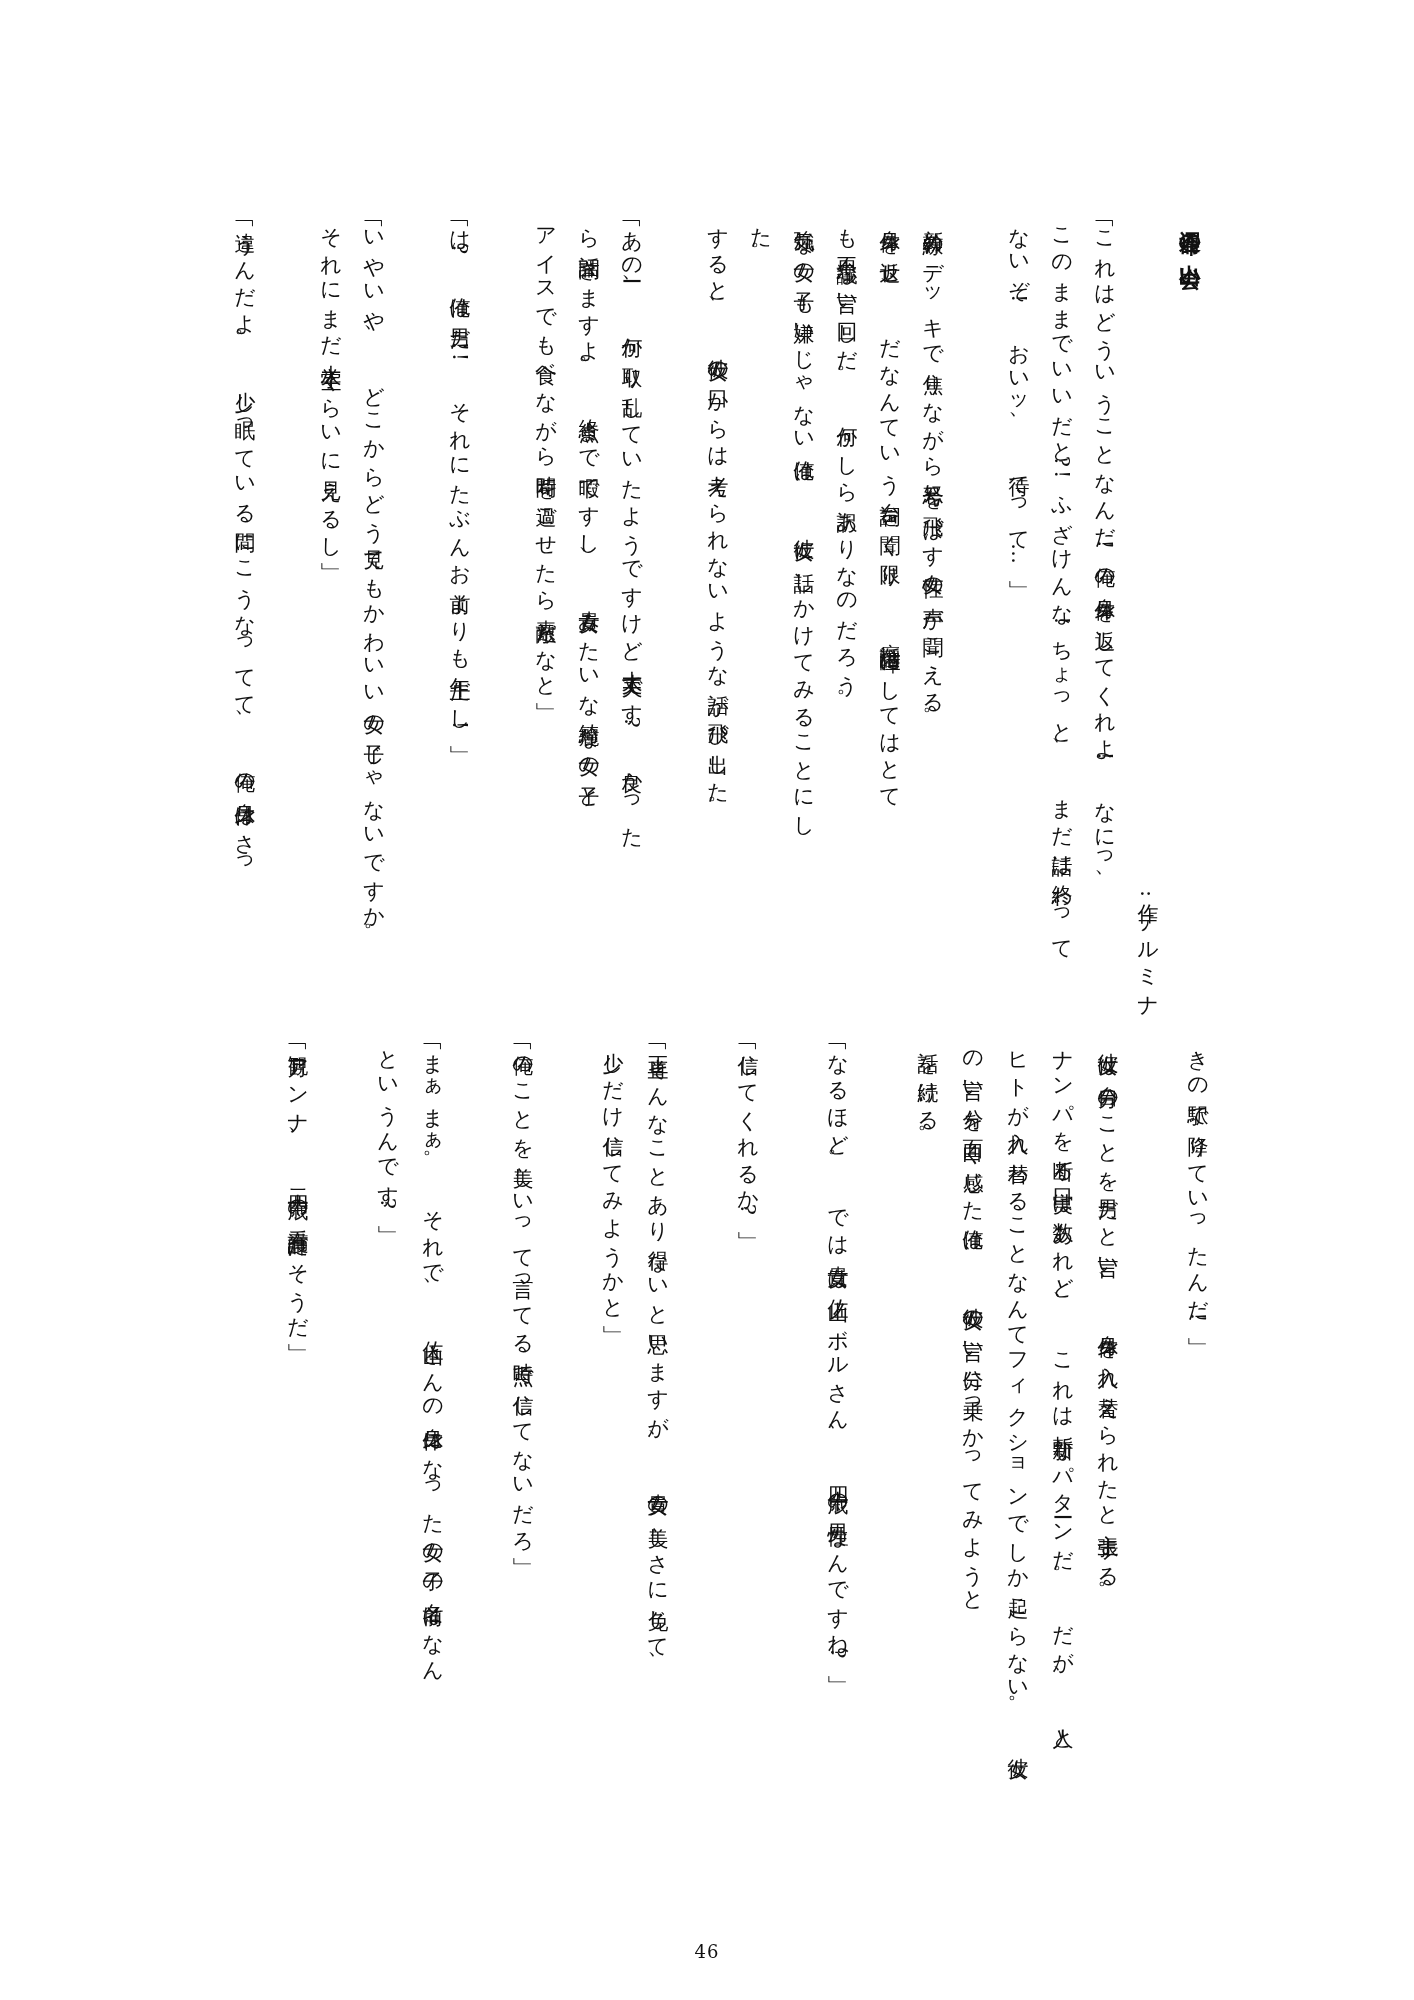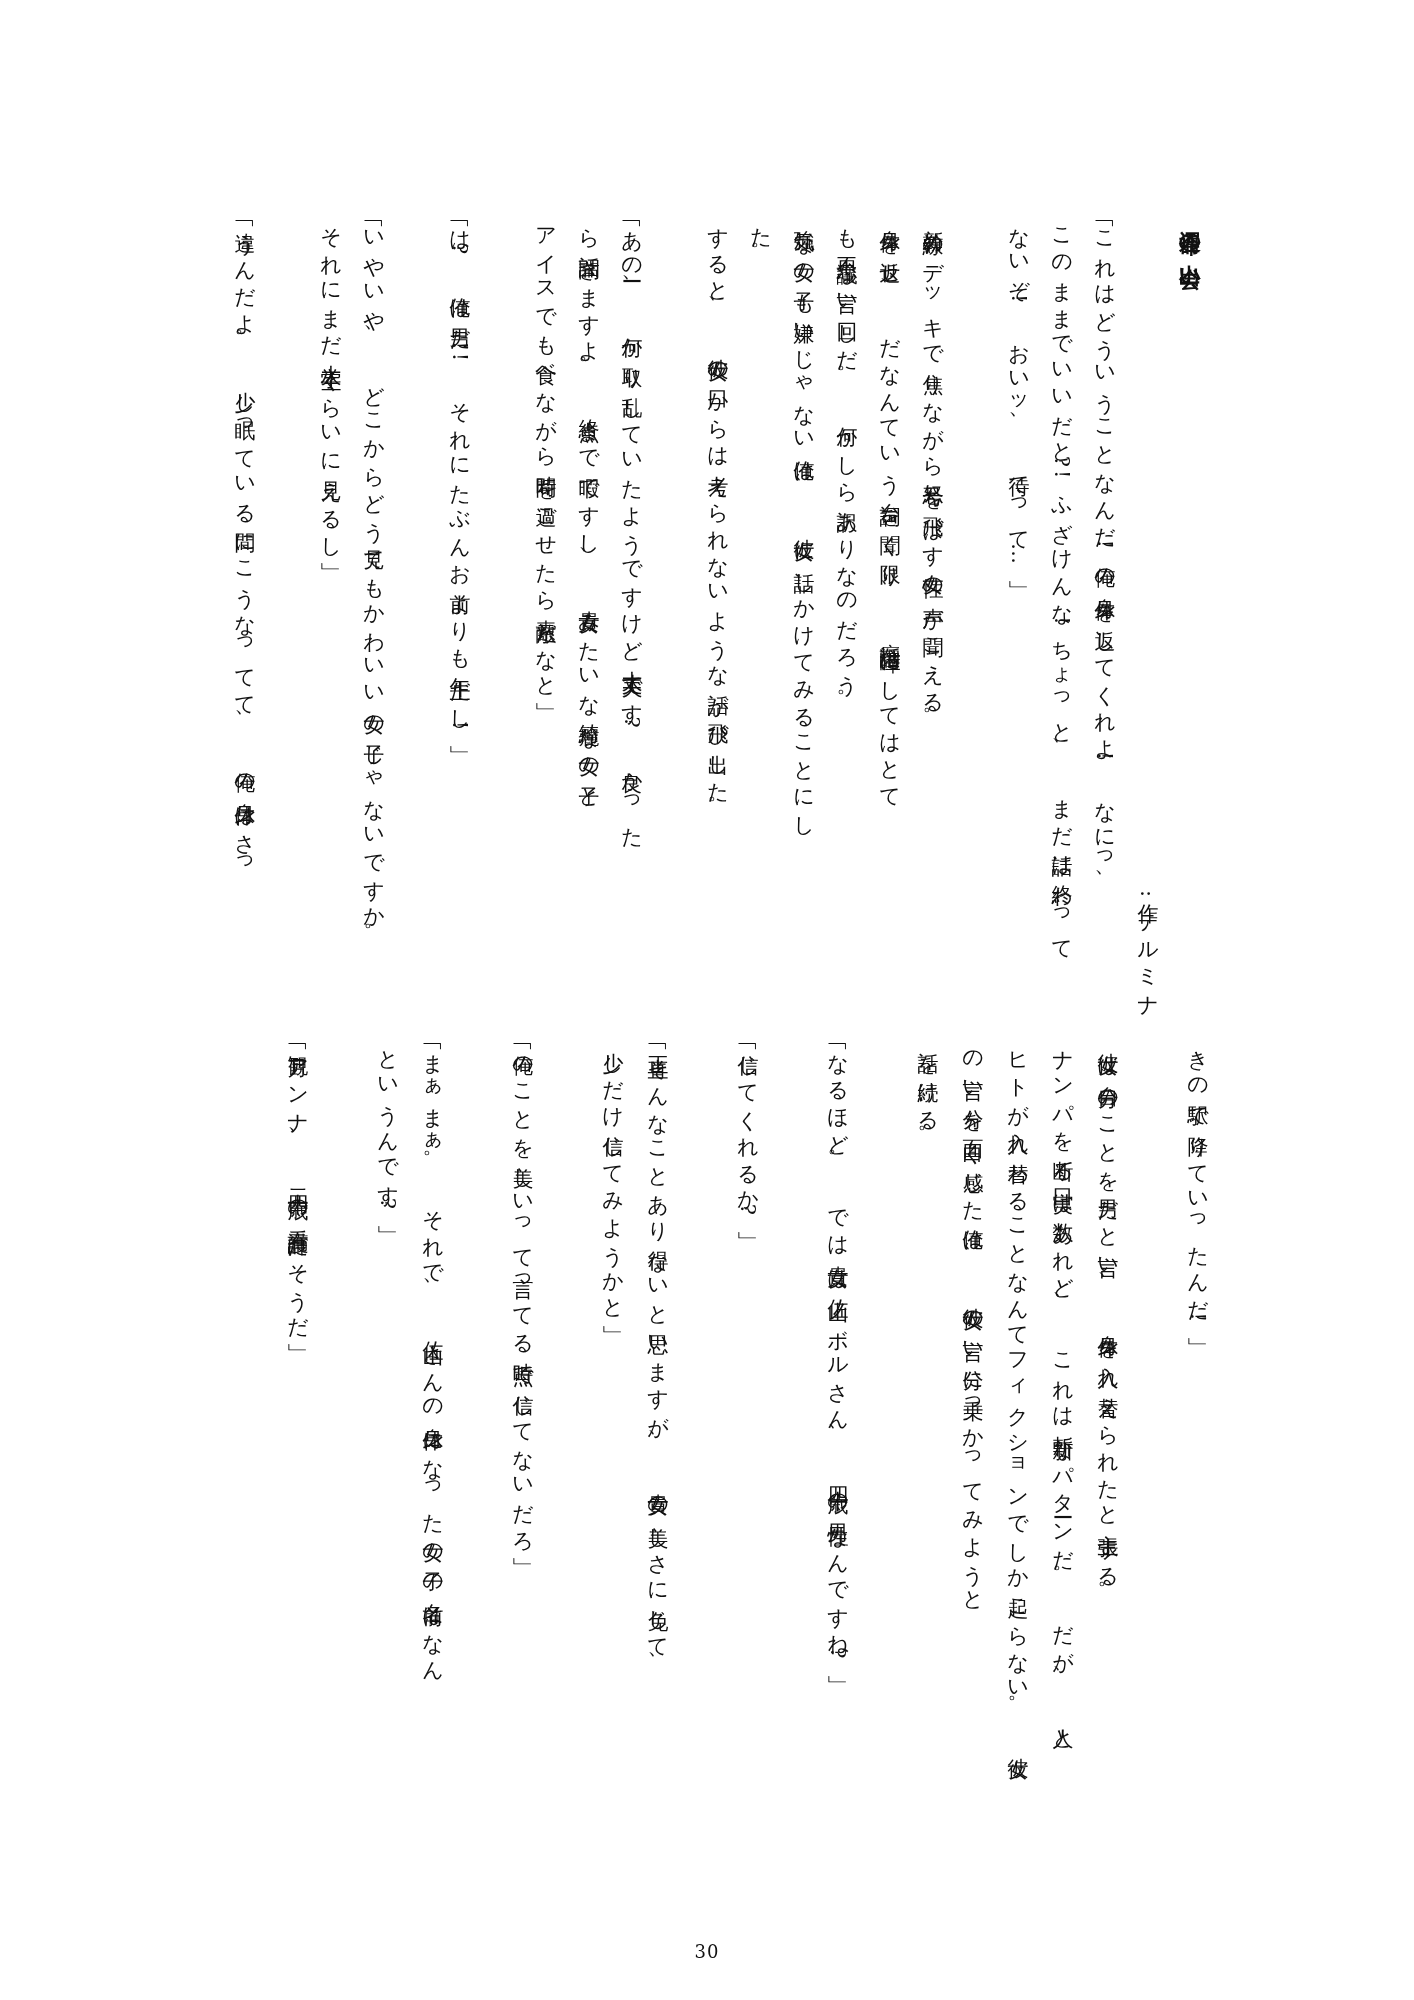--- a/index.html
+++ b/index.html
@@ -103,14 +103,14 @@
       <p class="line body">少しだけ信じてみようかと」</p>
       <p class="line blank"></p>
       <p class="line body">「俺のことを美しいって言ってる時点で信じてないだろ」</p>
       <p class="line blank"></p>
       <p class="line body">「まぁまぁ。　それで、　佐山さんの身体になった女の子の名前はなん</p>
       <p class="line body">というんです?」</p>
       <p class="line blank"></p>
       <p class="line body">「観月アンナ、　二十四歳の看護師だそうだ」</p>
     </section>
 
-  <div class="page-number">30</div>
+  <div class="page-number">46</div>
 </div>
 
 </body></html>

